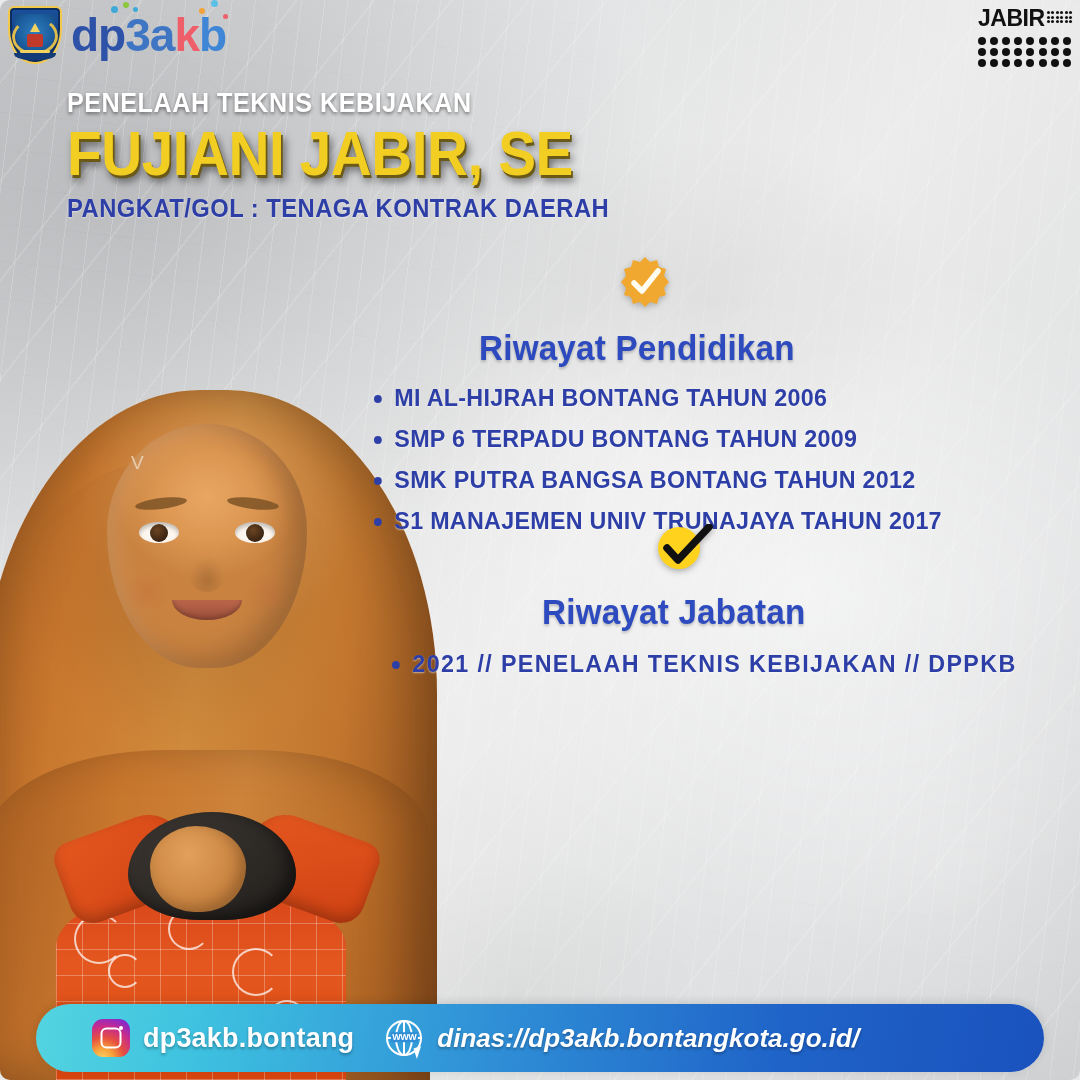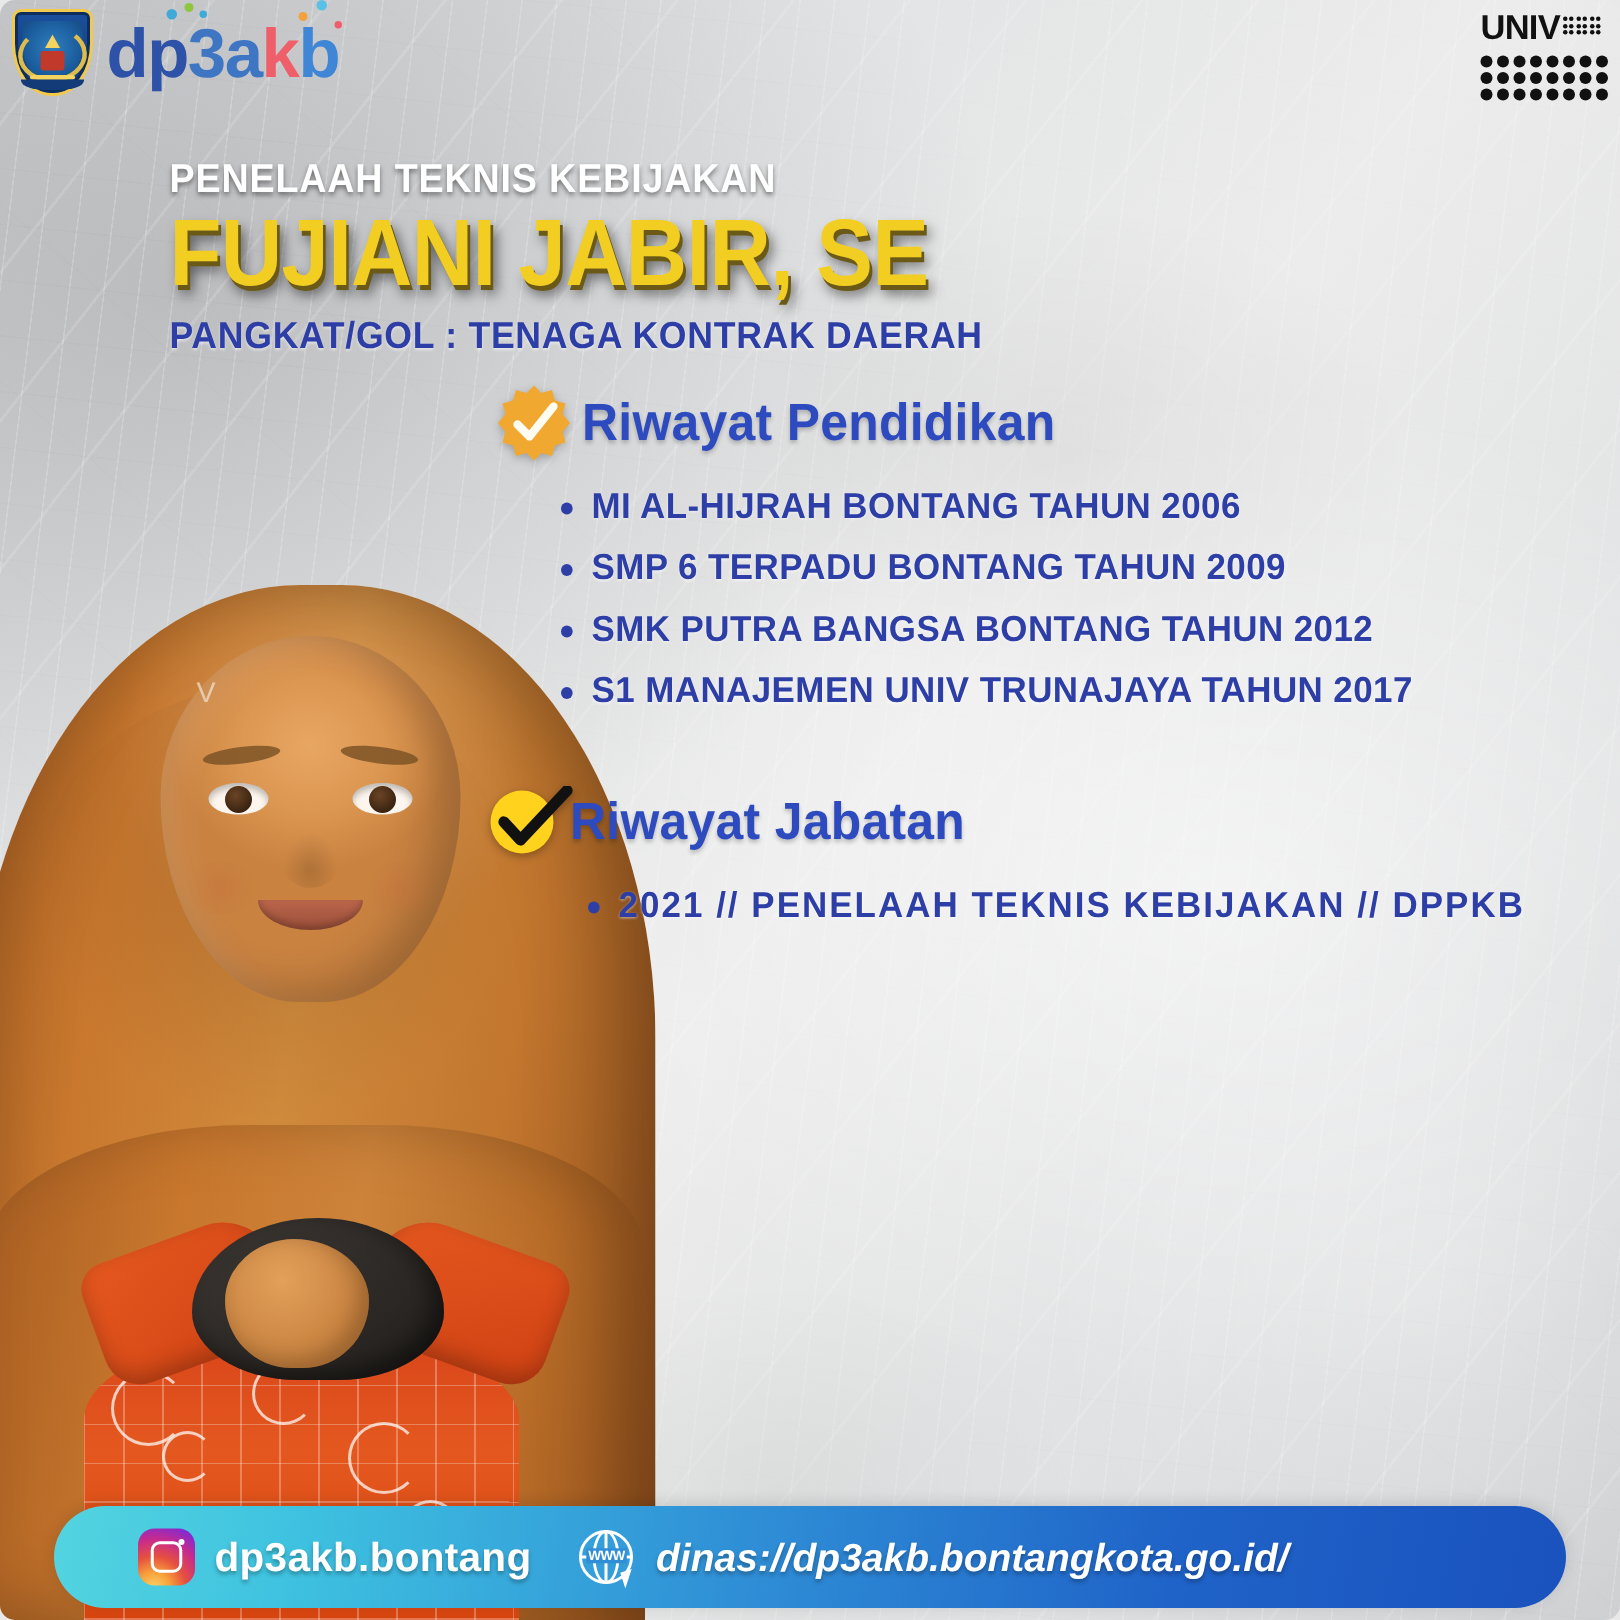--- a/index.html
+++ b/index.html
@@ -87,42 +87,42 @@
   .ppid{position:absolute;right:8px;top:8px;text-align:left;}
   .ppid .pt{display:flex;align-items:flex-start;gap:2px;}
   .ppid .ptxt{font-size:23px;font-weight:bold;letter-spacing:-.5px;color:#111;line-height:.95;}
   .dots{display:grid;grid-template-columns:repeat(8,1fr);gap:3px;}
   .dots.small{grid-template-columns:repeat(6,1fr);gap:1.5px;margin-top:3px;}
   .dots.small i{width:3px;height:3px;}
   .dots i{display:block;width:8px;height:8px;border-radius:50%;background:#111;}
   .dots.big{margin-top:7px;}
 
   
-  .titles{position:absolute;left:67px;top:104px;width:640px;margin-left:46px;}
+  .titles{position:absolute;left:67px;top:88px;width:640px;}
   .jobtitle{
     font-size:27px;font-weight:bold;color:#fff;letter-spacing:.6px;
     transform:scaleX(.93);transform-origin:left center;
     text-shadow:0 2px 4px rgba(0,0,0,.45);
   }
   .name{
     font-size:63px;font-weight:bold;color:#f3ce22;letter-spacing:-.5px;line-height:1.02;
     margin-top:2px;transform:scaleX(.9);transform-origin:left center;
     text-shadow:2px 3px 0 #6b5a17, 4px 6px 9px rgba(0,0,0,.55);
   }
   .rank{
     font-size:25px;font-weight:bold;color:#2d3fa7;letter-spacing:.5px;margin-top:9px;
     transform:scaleX(.95);transform-origin:left center;
     text-shadow:0 1px 2px rgba(255,255,255,.5);
   }
 
   
   .sec{position:absolute;}
   .sec.edu{left:330px;top:256px;}
   .sec.job{left:326px;top:524px;}
-  .sec-head{display:flex;align-items:center;gap:6px;}
+  .sec-head{display:flex;align-items:center;gap:20px;flex-direction:column;}
   .sec-title{
     font-size:35px;font-weight:bold;color:#2d4bbf;letter-spacing:.2px;
     transform:scaleX(.95);transform-origin:left center;
     text-shadow:0 2px 3px rgba(0,0,0,.22);
   }
   .badge-burst{
     width:52px;height:52px;position:relative;flex:none;
     filter:drop-shadow(0 2px 3px rgba(0,0,0,.25));
   }
   .badge-circ{
@@ -285,21 +285,21 @@
       <span class="spark s3"></span>
       <span class="spark s4"></span>
       <span class="spark s5"></span>
       <span class="spark s6"></span>
       <span class="d">dp</span><span class="three">3</span><span class="a">a</span><span class="k">k</span><span class="b">b</span>
     </div>
   </div>
 
   <div class="ppid">
     <div class="pt">
-      <span class="ptxt">UNIV</span>
+      <span class="ptxt">JABIR</span>
       <span class="dots small">
         <i></i>
           <i></i>
           <i></i>
           <i></i>
           <i></i>
           <i></i>
         <i></i>
           <i></i>
           <i></i>

